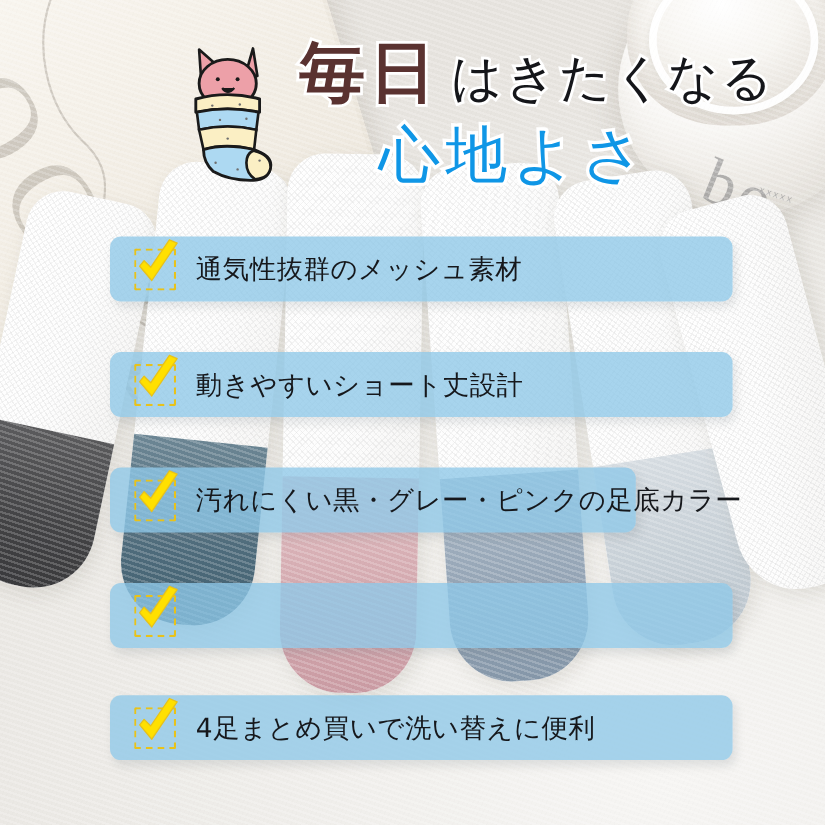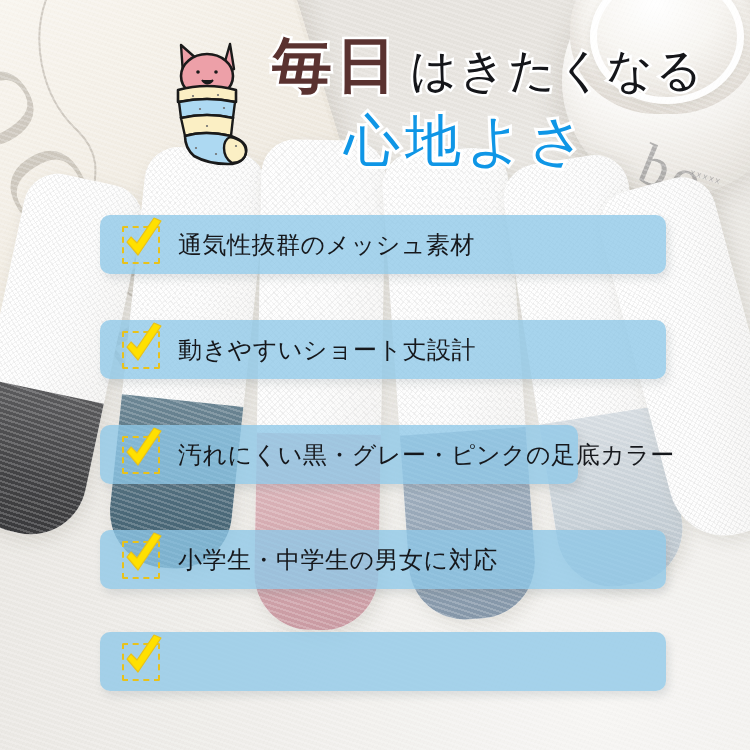--- a/index.html
+++ b/index.html
@@ -275,25 +275,25 @@
       </span>
       <span class="bar-text">汚れにくい黒・グレー・ピンクの足底カラー</span>
     </div>
 
     <div class="bar" style="top:530px;width:566px;">
       <span class="chk">
         <svg width="46" height="48" viewBox="0 0 46 48">
           <path d="M6 25 L17 38 L40 4 L33 1 L16 26 L10 20 Z" fill="#ffe000" stroke="#e8c21a" stroke-width="1.2" stroke-linejoin="round"></path>
         </svg>
       </span>
-      <span class="bar-text">小学生・中学生の男女に対応</span>
     </div>
 
     <div class="bar" style="top:632px;width:566px;">
       <span class="chk">
         <svg width="46" height="48" viewBox="0 0 46 48">
           <path d="M6 25 L17 38 L40 4 L33 1 L16 26 L10 20 Z" fill="#ffe000" stroke="#e8c21a" stroke-width="1.2" stroke-linejoin="round"></path>
         </svg>
       </span>
+      <span class="bar-text">4足まとめ買いで洗い替えに便利</span>
     </div>
 
   </div>
 </div>
 
 </body></html>

